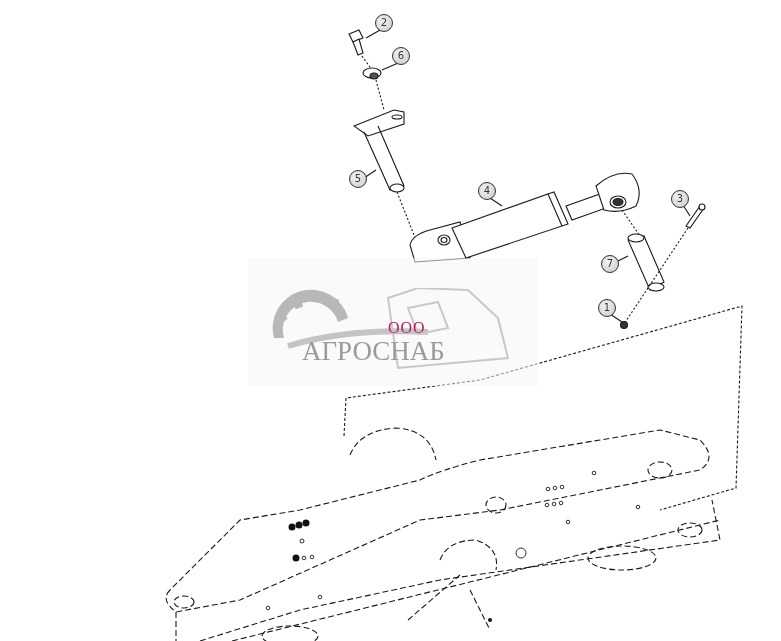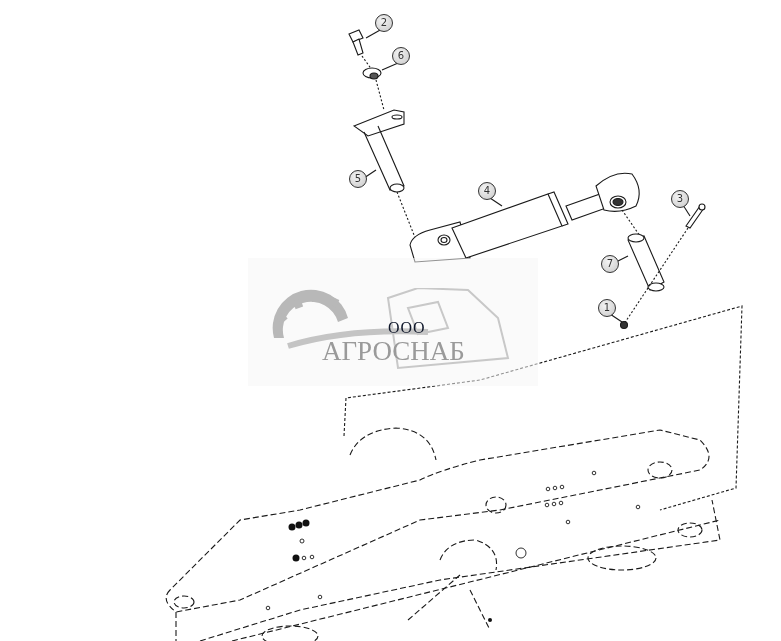--- a/index.html
+++ b/index.html
@@ -1,21 +1,21 @@
 <!DOCTYPE html>
 <html><head>
 <meta charset="utf-8">
 <style>
   html, body { margin:0; padding:0; background:#ffffff; }
   body { width:781px; height:641px; overflow:hidden; position:relative; font-family:"DejaVu Sans", sans-serif; }
   #diagram { position:absolute; left:0; top:0; width:781px; height:641px; }
   .callout { position:absolute; width:16px; height:16px; border-radius:50%; background:radial-gradient(circle at 40% 35%, #f4f4f4, #c8c8c8); border:1px solid #333; font-size:10px; line-height:16px; text-align:center; color:#333; font-family:"DejaVu Sans", sans-serif; }
   .wm-box { position:absolute; left:248px; top:258px; width:290px; height:128px; background:rgba(245,245,245,0.55); }
-  .wm-ooo { position:absolute; left:388px; top:319px; font-size:16px; color:#0f172a; letter-spacing:1px; font-family:"Liberation Serif", serif; }
-  .wm-name { position:absolute; left:322px; top:336px; font-size:27px; color:#9a9a9a; letter-spacing:0px; font-family:"Liberation Serif", serif; text-shadow:0 0 1px #fff; }
+  .wm-ooo { position:absolute; left:388px; top:319px; font-size:16px; color:#be185d; letter-spacing:1px; font-family:"Liberation Serif", serif; }
+  .wm-name { position:absolute; left:302px; top:336px; font-size:27px; color:#9a9a9a; letter-spacing:0px; font-family:"Liberation Serif", serif; text-shadow:0 0 1px #fff; }
 </style>
 </head>
 <body>
 
 <svg id="diagram" viewBox="0 0 781 641" xmlns="http://www.w3.org/2000/svg">
   <g fill="none" stroke="#1a1a1a" stroke-width="1.1">
 
     <g>
       <path d="M349 34 l10 -4 l4 8 l-10 4 z" fill="#fff"></path>
       <path d="M353 42 l6 -3 l4 14 l-5 2 z" fill="#fff"></path>

